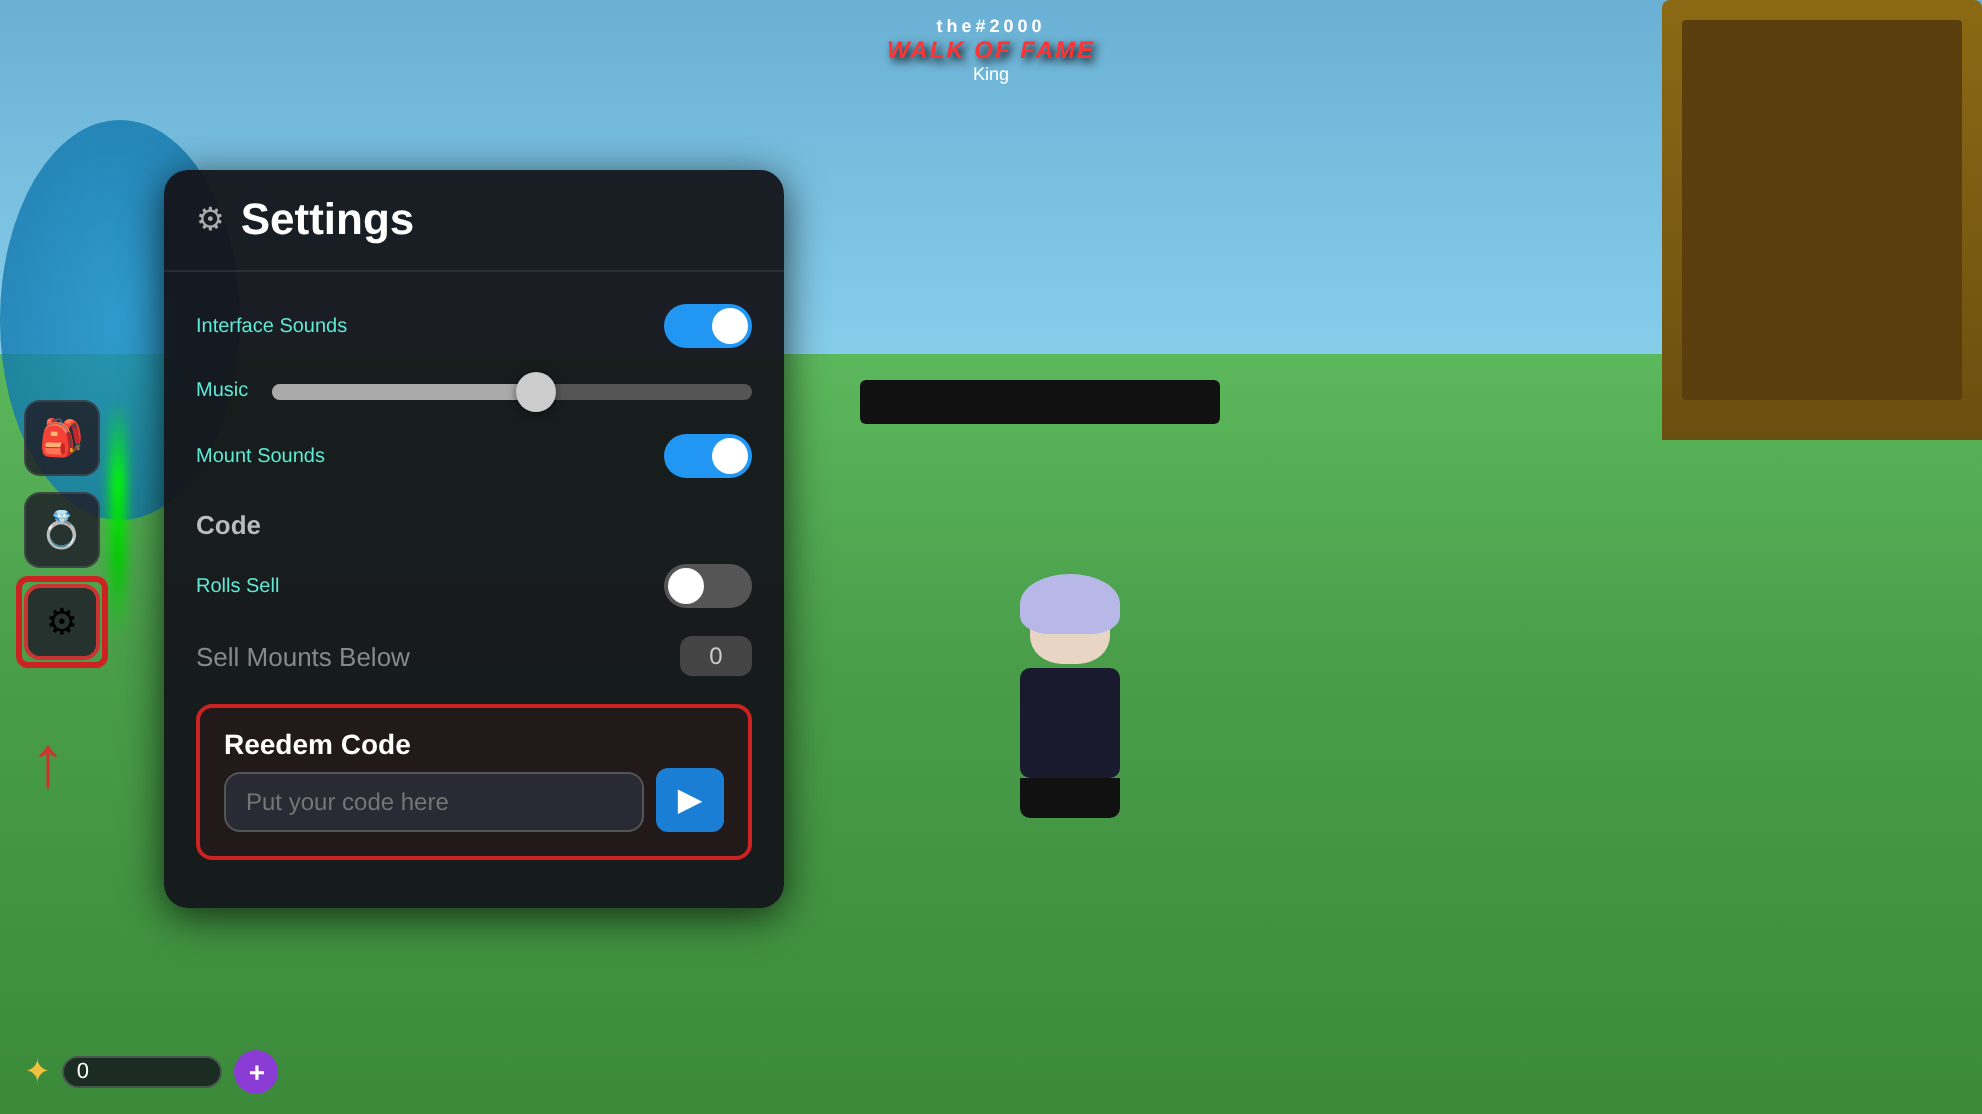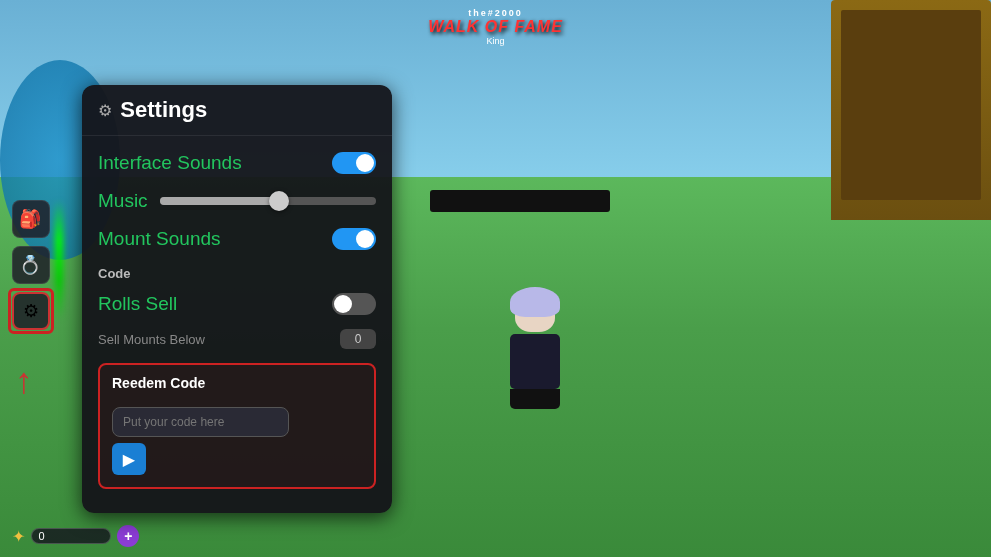--- a/index.html
+++ b/index.html
@@ -146,21 +146,21 @@
       text-align: center;
     }
     .title-top {
       color: #fff;
       font-size: 9px;
       font-weight: bold;
       letter-spacing: 2px;
     }
     .title-main {
       color: #ff3333;
-      font-size: 16px;
+      font-size: 12px;
       font-weight: 900;
       font-style: italic;
       letter-spacing: 1px;
       text-shadow: 2px 2px 4px #000;
       font-family: 'Impact', sans-serif;
     }
     .title-sub {
       color: #fff;
       font-size: 9px;
       text-align: center;
@@ -276,22 +276,22 @@
     }
 
     
     .setting-row {
       display: flex;
       align-items: center;
       justify-content: space-between;
       padding: 8px 0;
     }
     .setting-label {
-      color: #22c55e;
-      font-size: 19px;
+      color: #5eead4;
+      font-size: 10px;
       text-align: right;
     }
 
     
     .toggle {
       width: 44px;
       height: 22px;
       border-radius: 11px;
       position: relative;
       cursor: pointer;
@@ -380,27 +380,26 @@
       margin: 8px 0 0 0;
       border: 2px solid #cc2222;
       border-radius: 8px;
       padding: 10px 12px 12px 12px;
       background: rgba(180,30,30,0.08);
     }
     .redeem-title {
       color: #fff;
       font-size: 14px;
       font-weight: bold;
-      margin-bottom: 16px;
+      margin-bottom: 4px;
     }
     .redeem-input-row {
       display: flex;
-      align-items: flex-start;
+      align-items: flex-end;
       gap: 6px;
-      flex-direction: column;
     }
     .redeem-input {
       flex: 1;
       background: #2a2a35;
       border: 1px solid #555;
       border-radius: 8px;
       color: #888;
       font-size: 12px;
       padding: 7px 10px;
       outline: none;

